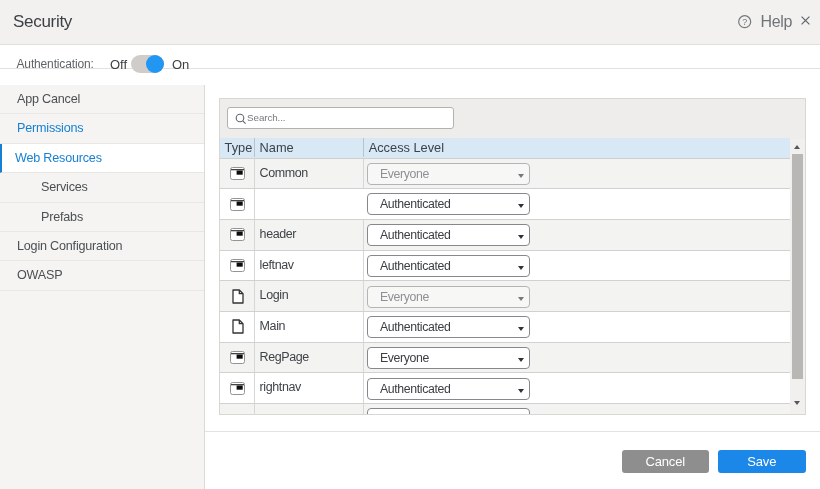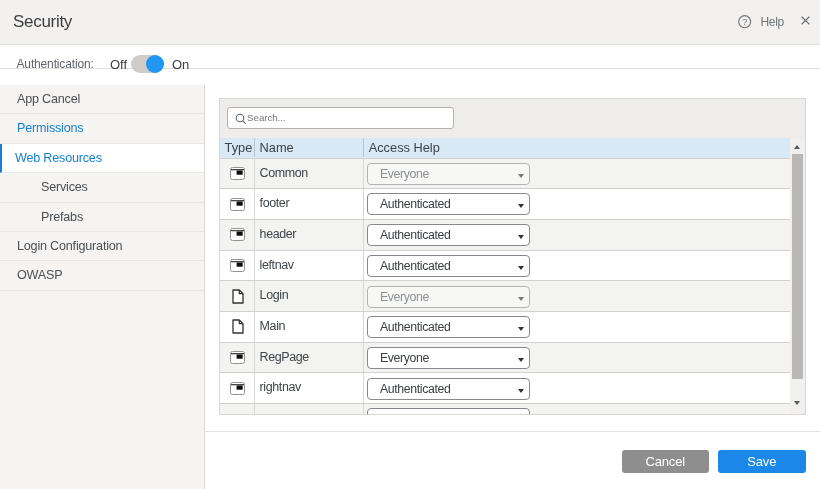--- a/index.html
+++ b/index.html
@@ -3,21 +3,21 @@
 <meta charset="utf-8">
 <style>
 * { margin:0; padding:0; box-sizing:border-box; }
 html,body { width:820px; height:489px; font-family:"Liberation Sans", sans-serif; background:#fff; }
 #app { position:relative; width:820px; height:489px; overflow:hidden; }
 
 
 #hdr { position:absolute; left:0; top:0; width:820px; height:45px; background:#f2f1f0; border-bottom:1px solid #e0dfdc; }
 #hdr .title { position:absolute; left:13px; top:0; line-height:44px; font-size:17px; letter-spacing:-0.3px; color:#3d4043; }
 #hdr .helpico { position:absolute; left:738px; top:15px; } #hdr .helpico svg, #hdr .closeico svg { display:block; }
-#hdr .helptxt { position:absolute; left:760.5px; top:0; line-height:44px; font-size:12px; letter-spacing:-0.3px; color:#6f7477; }
+#hdr .helptxt { position:absolute; left:760.5px; top:0; line-height:44px; font-size:16px; letter-spacing:-0.3px; color:#6f7477; }
 #hdr .closeico { position:absolute; left:800.5px; top:16px; }
 
 
 #auth { position:absolute; left:0; top:45px; width:820px; height:24px; background:#fff; border-bottom:1px solid #e2e1de; }
 #auth .lbl { position:absolute; left:16.5px; top:0; line-height:39px; font-size:12px; letter-spacing:-0.15px; color:#5f6368; }
 #auth .off { position:absolute; left:110px; top:0; line-height:39px; font-size:13px; color:#3c4043; }
 #auth .on  { position:absolute; left:172px; top:0; line-height:39px; font-size:13px; color:#3c4043; }
 #auth .toggle { position:absolute; left:131px; top:9.5px; width:33px; height:18px; border-radius:9px; background:#d0ccc9; }
 #auth .knob { position:absolute; right:0; top:0; width:18px; height:18px; border-radius:50%; background:#2196f3; }
 
@@ -110,21 +110,21 @@
         <svg width="12" height="12" viewBox="0 0 12 12">
             <circle cx="5" cy="5" r="3.8" fill="none" stroke="#5f6368" stroke-width="1.1"></circle>
             <line x1="7.8" y1="7.8" x2="10.6" y2="10.6" stroke="#5f6368" stroke-width="1.1"></line>
           </svg>
         <div class="ph">Search...</div>
       </div>
     </div>
     <div id="thead">
       <div class="c col1">Type</div>
       <div class="c col2">Name</div>
-      <div class="c col3">Access Help</div>
+      <div class="c col3">Access Level</div>
     </div>
     <div id="rows">
       <div class="row g">
           <div class="tc">
             <svg class="icon" width="15" height="13" viewBox="0 0 15 13">
               <rect x="0.5" y="0.5" width="14" height="12" rx="2" fill="#fff" stroke="#949494" stroke-width="1"></rect>
               <rect x="1" y="2" width="13" height="1.3" fill="#454545"></rect>
               <rect x="6.6" y="3.5" width="6.1" height="4.2" fill="#0d0d0d"></rect>
             </svg>
           </div>
@@ -134,21 +134,20 @@
           </div>
         </div>
       <div class="row">
           <div class="tc">
             <svg class="icon" width="15" height="13" viewBox="0 0 15 13">
               <rect x="0.5" y="0.5" width="14" height="12" rx="2" fill="#fff" stroke="#949494" stroke-width="1"></rect>
               <rect x="1" y="2" width="13" height="1.3" fill="#454545"></rect>
               <rect x="6.6" y="3.5" width="6.1" height="4.2" fill="#0d0d0d"></rect>
             </svg>
           </div>
-          <div class="nc">footer</div>
           <div class="ac">
             <div class="dd">Authenticated<span class="car"></span></div>
           </div>
         </div>
       <div class="row g">
           <div class="tc">
             <svg class="icon" width="15" height="13" viewBox="0 0 15 13">
               <rect x="0.5" y="0.5" width="14" height="12" rx="2" fill="#fff" stroke="#949494" stroke-width="1"></rect>
               <rect x="1" y="2" width="13" height="1.3" fill="#454545"></rect>
               <rect x="6.6" y="3.5" width="6.1" height="4.2" fill="#0d0d0d"></rect>

